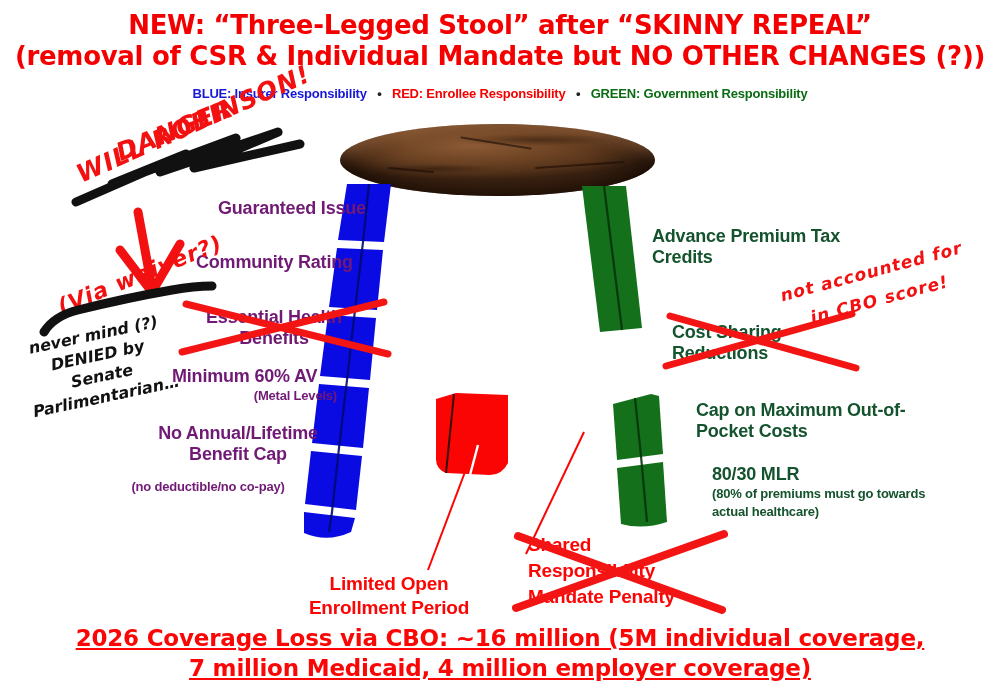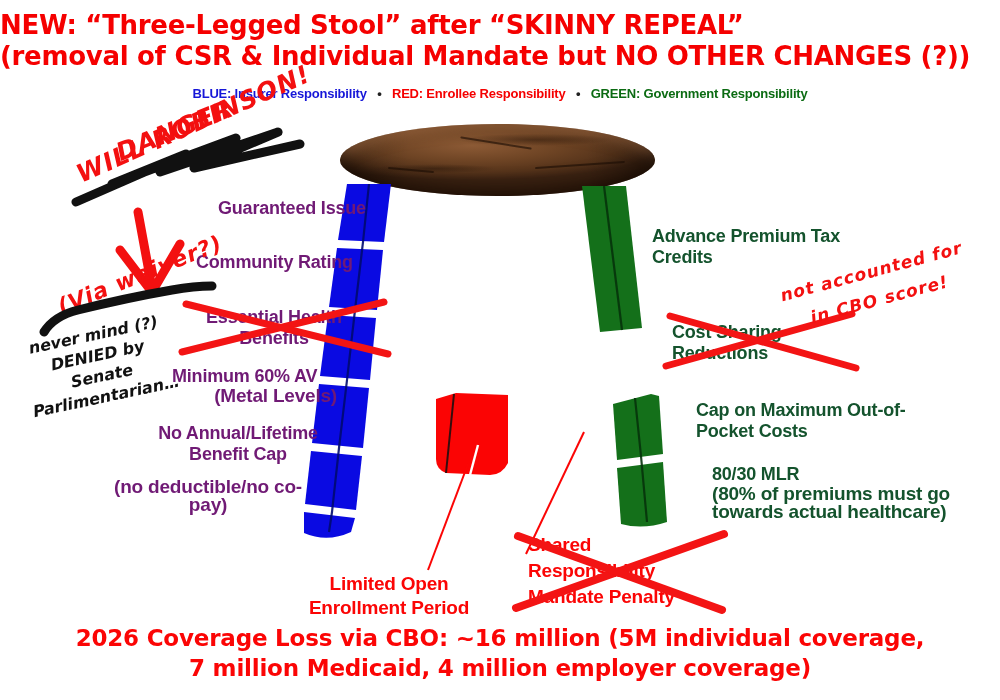--- a/index.html
+++ b/index.html
@@ -4,41 +4,41 @@
 <style>
   html,body{margin:0;padding:0;background:#ffffff;}
   body{width:1000px;height:700px;position:relative;overflow:hidden;
        font-family:"Liberation Sans","DejaVu Sans",sans-serif;
        -webkit-font-smoothing:antialiased;}
 
   #stage{position:absolute;left:0;top:0;width:1000px;height:700px;background:#fff;}
 
   
   .title{
-    position:absolute;left:0;top:10px;width:1000px;
+    position:absolute;left:0;top:10px;width:1000px;text-align:center;
     color:#f50000;font-weight:bold;font-style:normal;
     font-size:26px;line-height:31px;letter-spacing:-0.3px;
     font-family:"DejaVu Sans","Liberation Sans",sans-serif;
   }
   .title .l2{display:block;font-size:26px;}
 
   .legend{
     position:absolute;left:0;top:86px;width:1000px;text-align:center;
     font-size:13px;font-weight:bold;letter-spacing:-0.2px;
     font-family:"Liberation Sans",sans-serif;
   }
   .legend .seg-blue{color:#1616d8;}
   .legend .seg-red{color:#f50000;}
   .legend .seg-green{color:#0b6b12;}
   .legend .dot{color:#222;padding:0 7px;}
 
   .footer{
     position:absolute;left:0;top:623px;width:1000px;text-align:center;
     color:#fb0505;font-weight:bold;font-size:23px;line-height:30px;
-    font-family:"DejaVu Sans","Liberation Sans",sans-serif;letter-spacing:-0.2px;
+    font-family:"DejaVu Sans","Liberation Sans",sans-serif;letter-spacing:-0.2px;text-decoration:underline;
   }
   .footer .l2{display:block;}
 
   
   .seat{
     position:absolute;left:340px;top:124px;width:315px;height:72px;
     border-radius:50%/50%;
     background:
       radial-gradient(ellipse 60% 48% at 42% 30%, #8c5a35 0%, #6e4424 45%, #55331a 78%, #3d2413 100%);
     box-shadow:inset 0 -14px 18px -6px rgba(20,8,2,.75),
@@ -52,21 +52,21 @@
       linear-gradient(92deg, rgba(0,0,0,.18) 0%, rgba(0,0,0,0) 22%, rgba(0,0,0,0) 78%, rgba(0,0,0,.22) 100%);
   }
   .seat .crack{position:absolute;background:rgba(25,12,4,.6);height:2px;border-radius:2px;}
   .seat .c1{left:120px;top:18px;width:72px;transform:rotate(9deg);}
   .seat .c2{left:195px;top:40px;width:90px;transform:rotate(-4deg);}
   .seat .c3{left:48px;top:45px;width:46px;transform:rotate(5deg);}
 
   
   .lbl{position:absolute;font-weight:bold;font-family:"Liberation Sans",sans-serif;
        line-height:21px;letter-spacing:-0.2px;}
-  .lbl .sub{display:block;font-size:19px;line-height:18px;}
+  .lbl .sub{display:block;font-size:13px;line-height:18px;}
   .blue-lbl{color:#701a75;font-size:18px;}
   .green-lbl{color:#14532d;font-size:18px;}
   .red-lbl{color:#fb0505;font-size:19px;}
 
   
   .ink{position:absolute;pointer-events:none;}
   .hand-red{
     position:absolute;color:#f31010;font-weight:bold;font-style:italic;
     font-family:"DejaVu Sans","Liberation Sans",sans-serif;
     letter-spacing:1px;white-space:nowrap;

